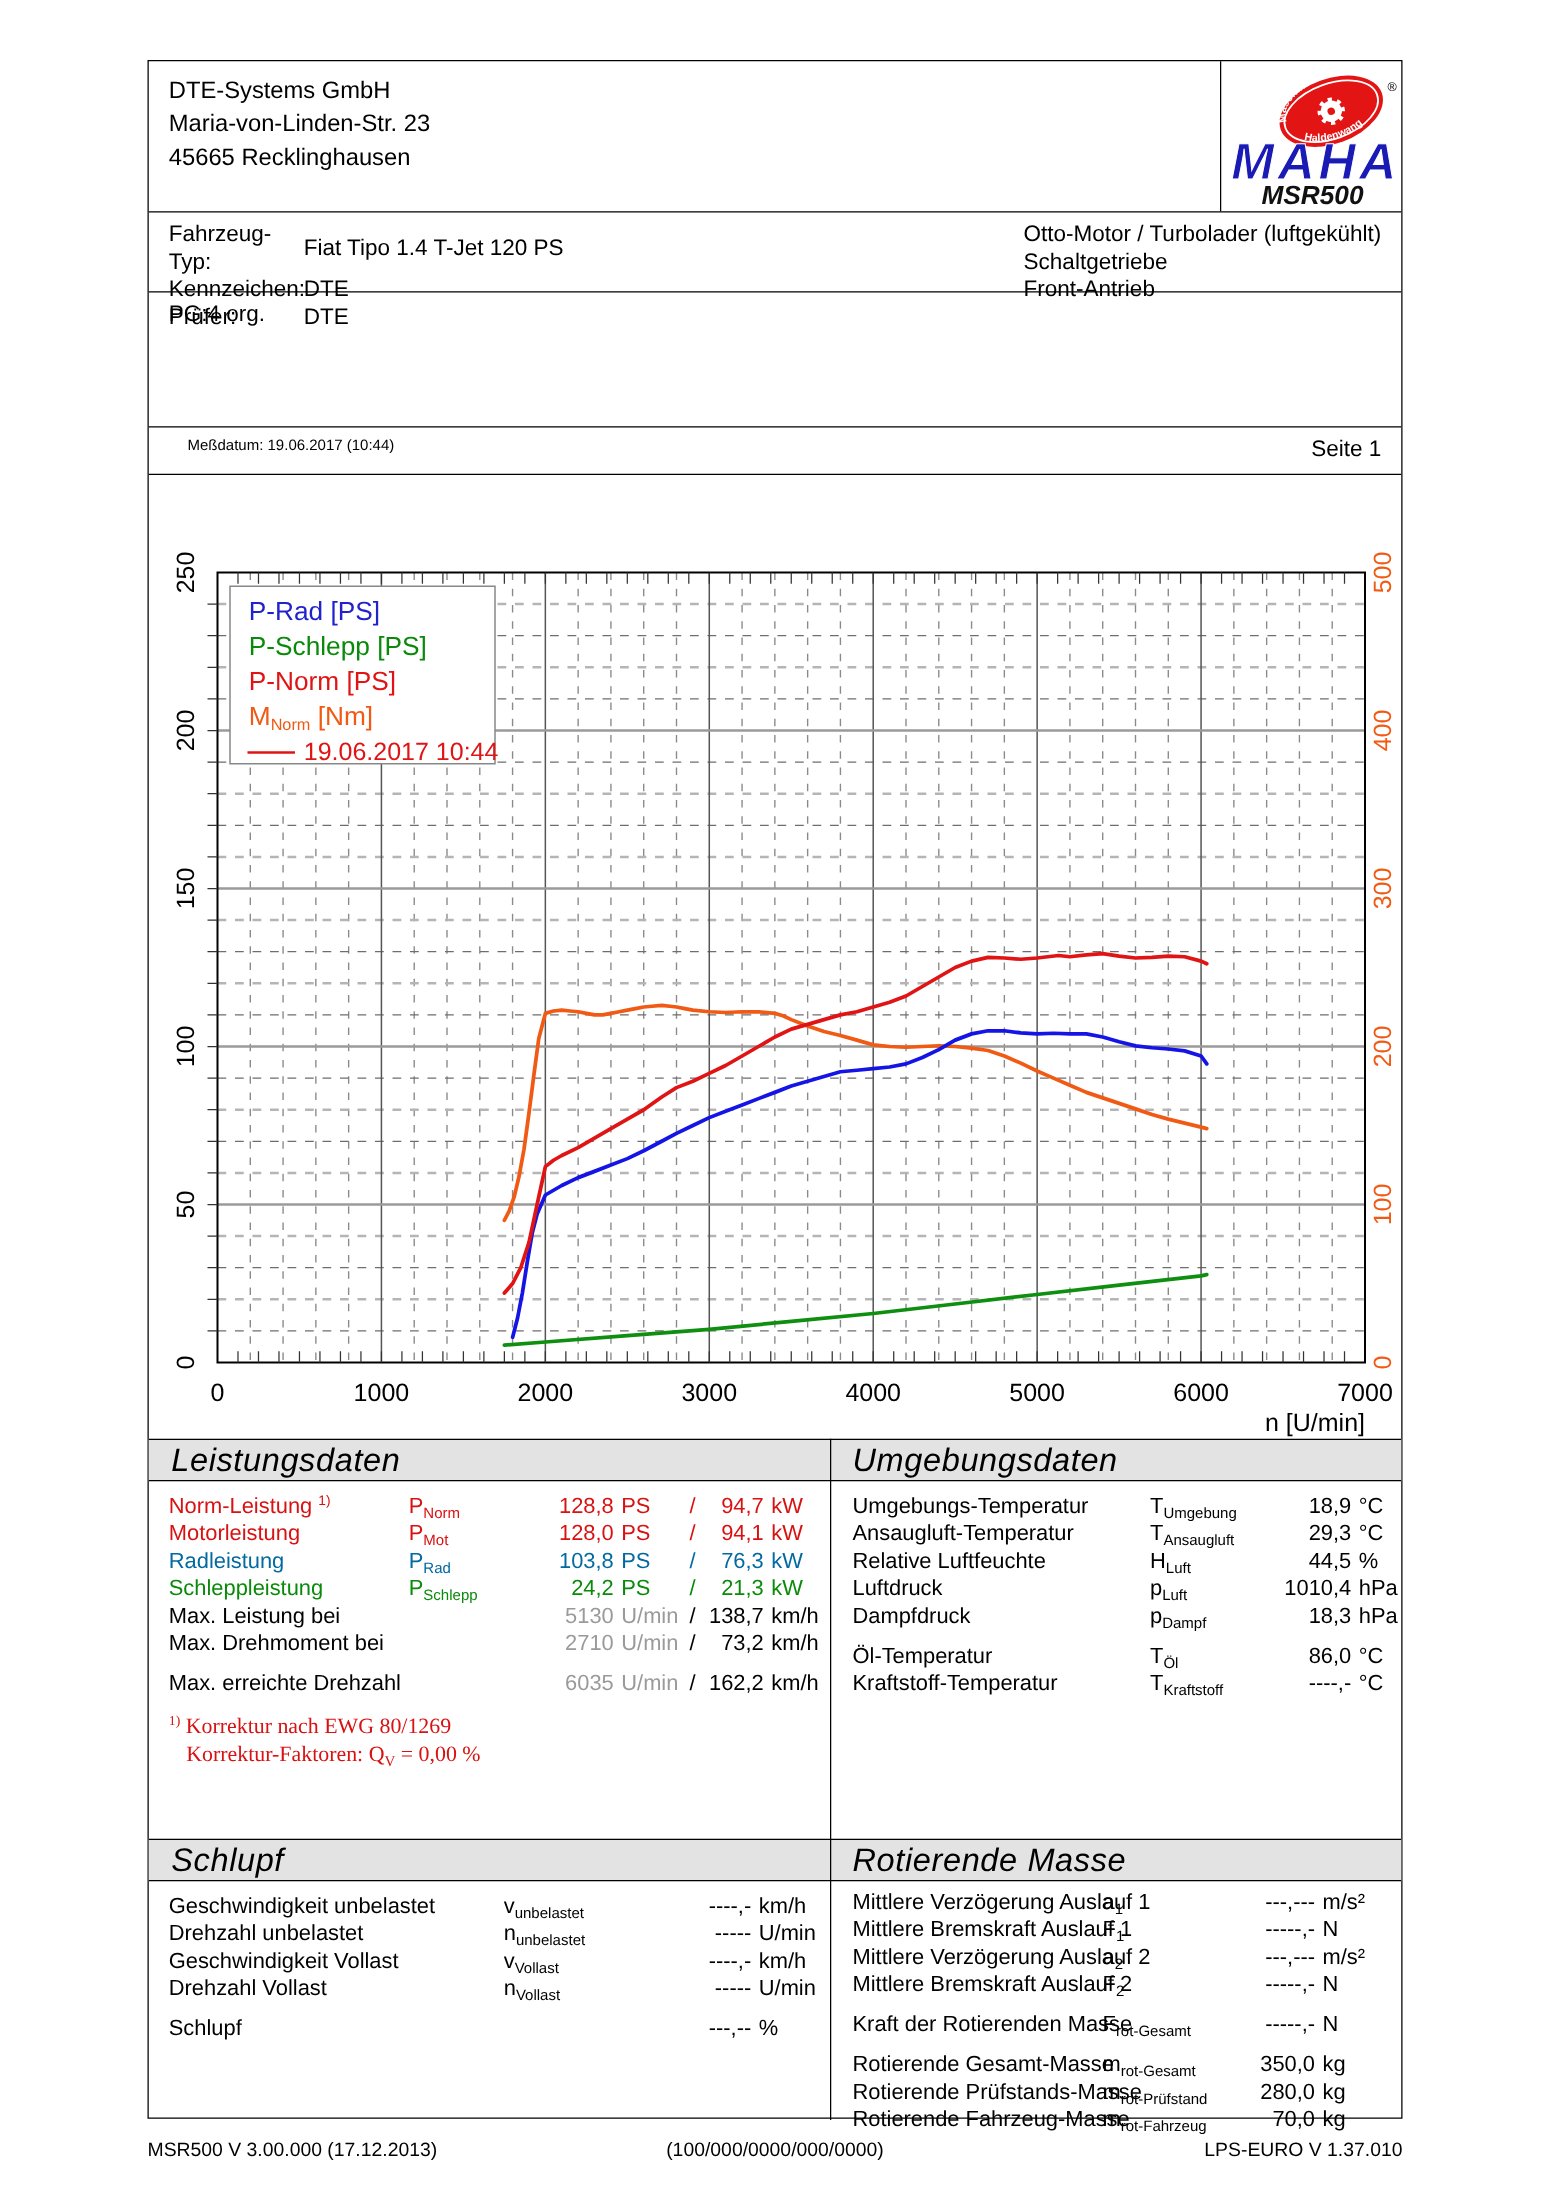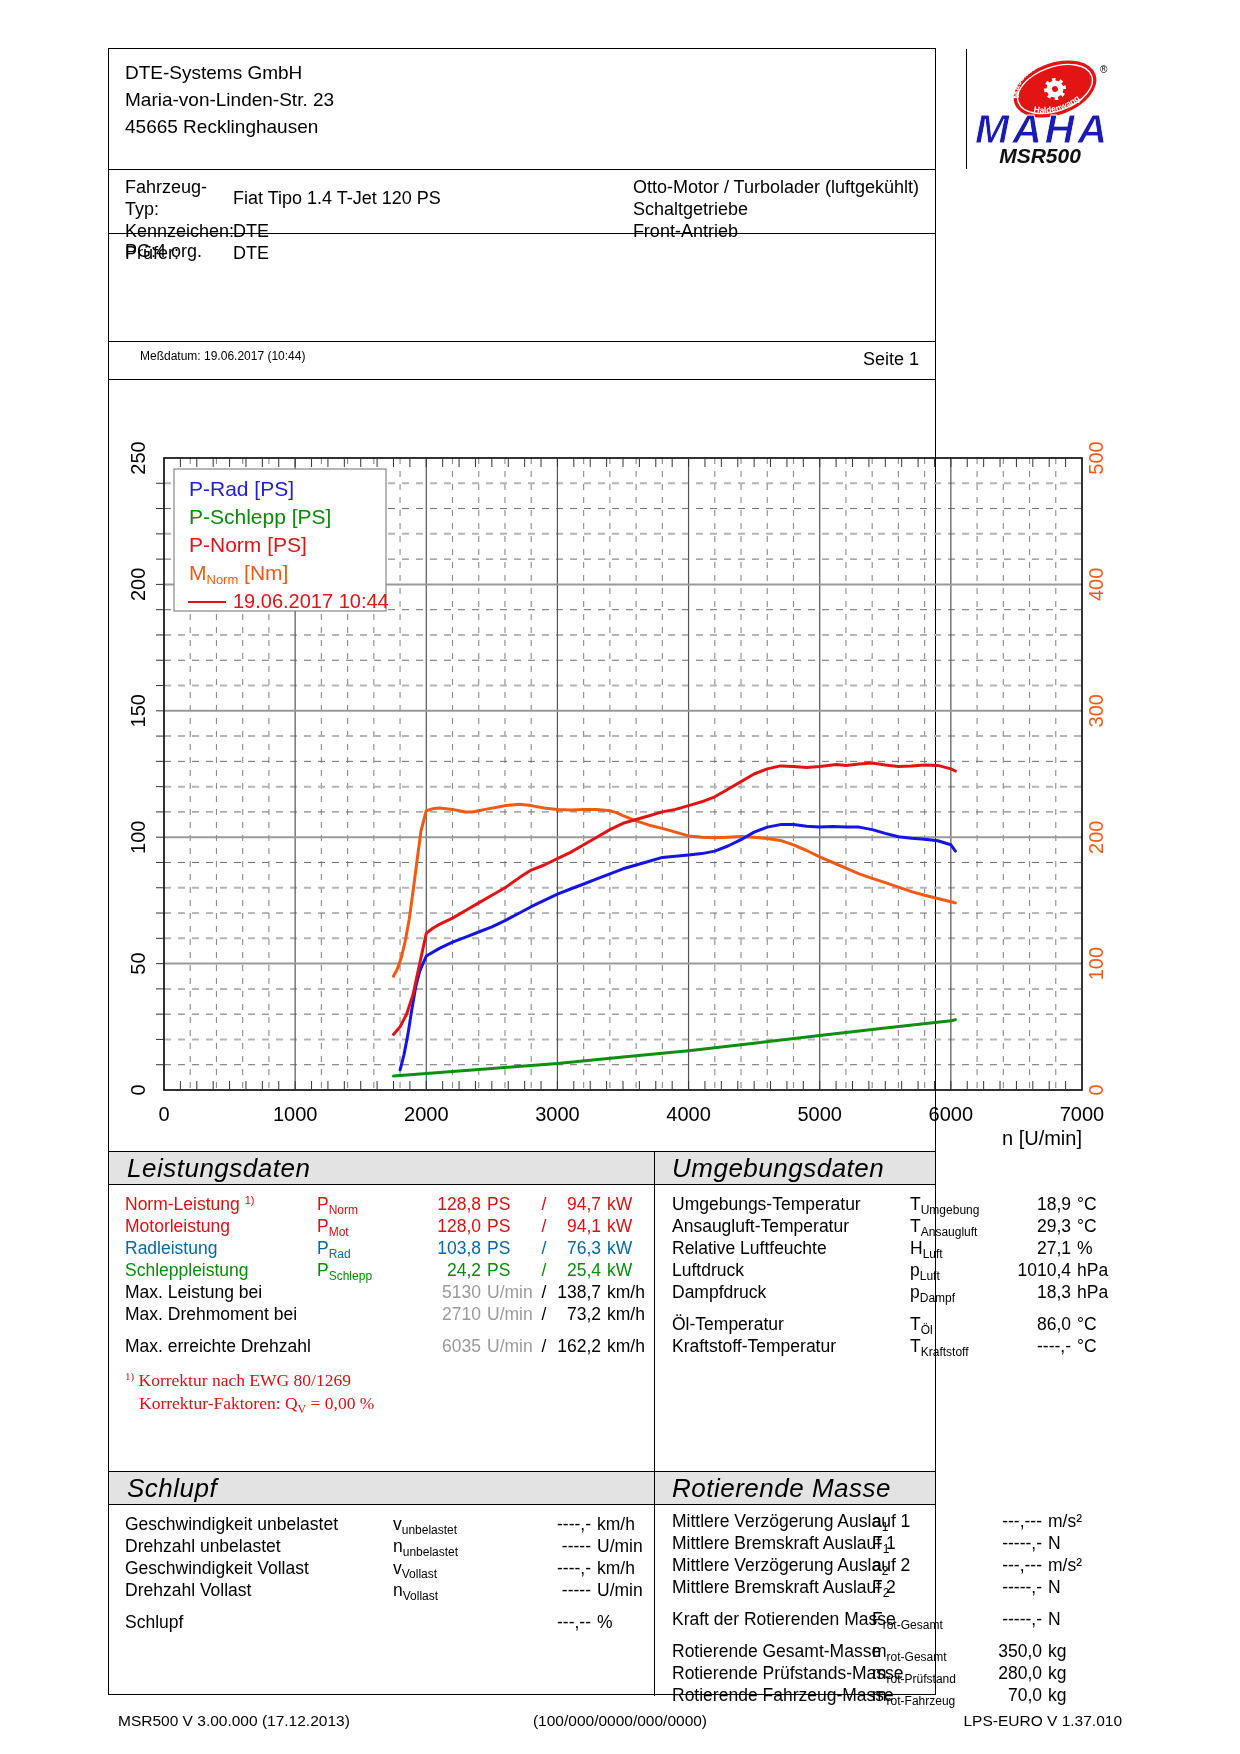--- a/index.html
+++ b/index.html
@@ -1,18 +1,18 @@
 <!DOCTYPE html>
 <html><head>
 <meta charset="utf-8">
 <style>
   html,body{margin:0;padding:0;background:#ffffff;}
   #page{position:relative;width:1240px;height:1754px;background:#fff;
         font-family:"Liberation Sans", sans-serif;color:#000;overflow:hidden;}
-  #sheet{position:absolute;left:108px;top:48px;width:828px;height:1647px;
+  #sheet{position:absolute;left:118px;top:48px;width:1004px;height:1647px;
          border:1.6px solid #000;box-sizing:border-box;background:#fff;}
   .hline{position:absolute;left:0;width:100%;border-top:1.3px solid #000;height:0;}
   .addr{position:absolute;left:16px;top:10px;font-size:19px;line-height:27px;}
   .logo-cell{position:absolute;left:857px;top:0;width:145px;height:120px;border-left:1.3px solid #000;}
   .veh{position:absolute;left:16px;top:127px;font-size:18px;line-height:22px;}
   .veh-row{display:flex;align-items:center;}
   .veh-label{width:108px;}
   .veh-right{position:absolute;right:16px;top:127px;font-size:18px;line-height:22px;text-align:left;}
   .pg{position:absolute;left:16px;top:192px;font-size:18px;}
   .mess{position:absolute;left:16px;top:300px;font-size:12px;margin-left:15px;}
@@ -362,21 +362,21 @@
           <span class="sl">/</span>
           <span class="v">76,3</span>
           <span class="">kW</span>
         </div>
         <div class="trow g-l c-green">
           <span>Schleppleistung</span>
           <span>P<sub class="s">Schlepp</sub></span>
           <span class="v">24,2</span>
           <span>PS</span>
           <span class="sl">/</span>
-          <span class="v">25,4</span>
+          <span class="v">21,3</span>
           <span class="">kW</span>
         </div>
         <div class="trow g-l c-black">
           <span>Max. Leistung bei</span>
           <span></span>
           <span class="v gray">5130</span>
           <span class="gray">U/min</span>
           <span class="sl c-black">/</span>
           <span class="v c-black">138,7</span>
           <span class="c-black">km/h</span>
@@ -413,21 +413,21 @@
         </div>
         <div class="trow g-u c-black">
           <span>Ansaugluft-Temperatur</span>
           <span>T<sub class="s">Ansaugluft</sub></span>
           <span class="v">29,3</span>
           <span>°C</span>
         </div>
         <div class="trow g-u c-black">
           <span>Relative Luftfeuchte</span>
           <span>H<sub class="s">Luft</sub></span>
-          <span class="v">27,1</span>
+          <span class="v">44,5</span>
           <span>%</span>
         </div>
         <div class="trow g-u c-black">
           <span>Luftdruck</span>
           <span>p<sub class="s">Luft</sub></span>
           <span class="v">1010,4</span>
           <span>hPa</span>
         </div>
         <div class="trow g-u c-black">
           <span>Dampfdruck</span>

